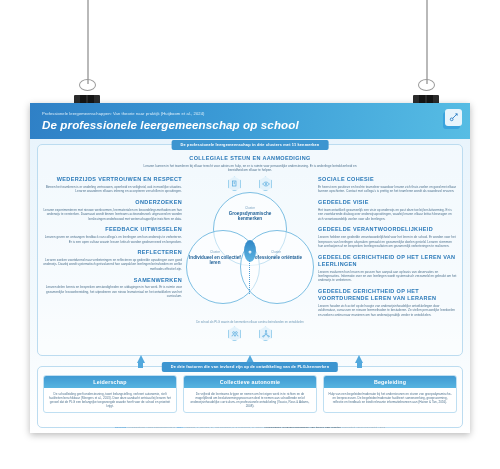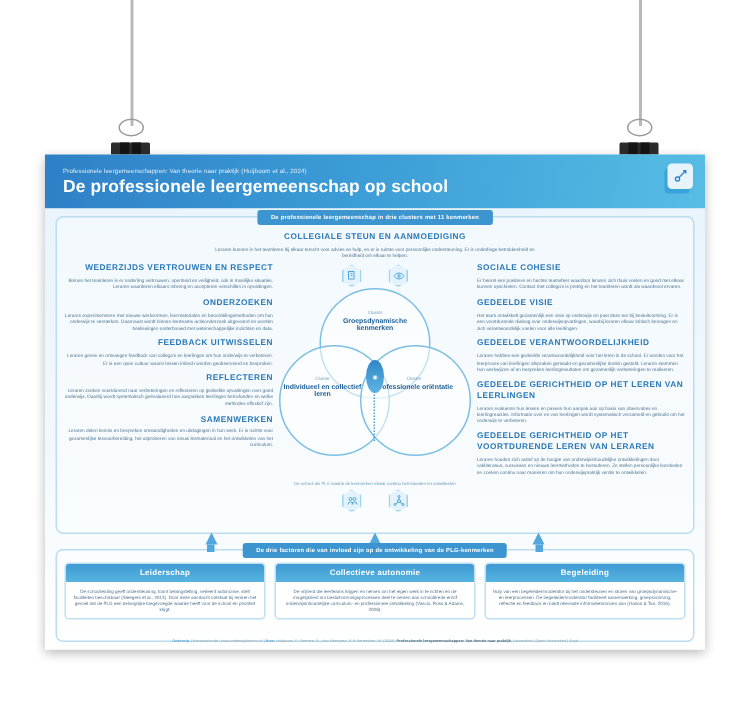--- a/index.html
+++ b/index.html
@@ -47,20 +47,21 @@
     position:relative; height:36px;
     background:linear-gradient(100deg,#2f80c6 0%,#3b9bd6 45%,#57bde4 100%);
     padding:4px 10px 0 12px;
   }
   .hdr-sub {
     font-size:4.1px; color:#dff0fb; letter-spacing:.1px; margin-top:4px;
   }
   .hdr-title {
     font-size:11.6px; font-weight:bold; color:#ffffff; letter-spacing:.1px;
     margin-top:2px;
+    font-style:italic;
   }
   .hdr-logo {
     position:absolute; right:7px; top:5px; width:22px; height:22px;
   }
   .hdr-logo .sq1 {
     position:absolute; left:2px; top:4px; width:17px; height:17px;
     background:#3aa3dd; border-radius:3px;
   }
   .hdr-logo .sq2 {
     position:absolute; left:4px; top:1px; width:17px; height:17px;

